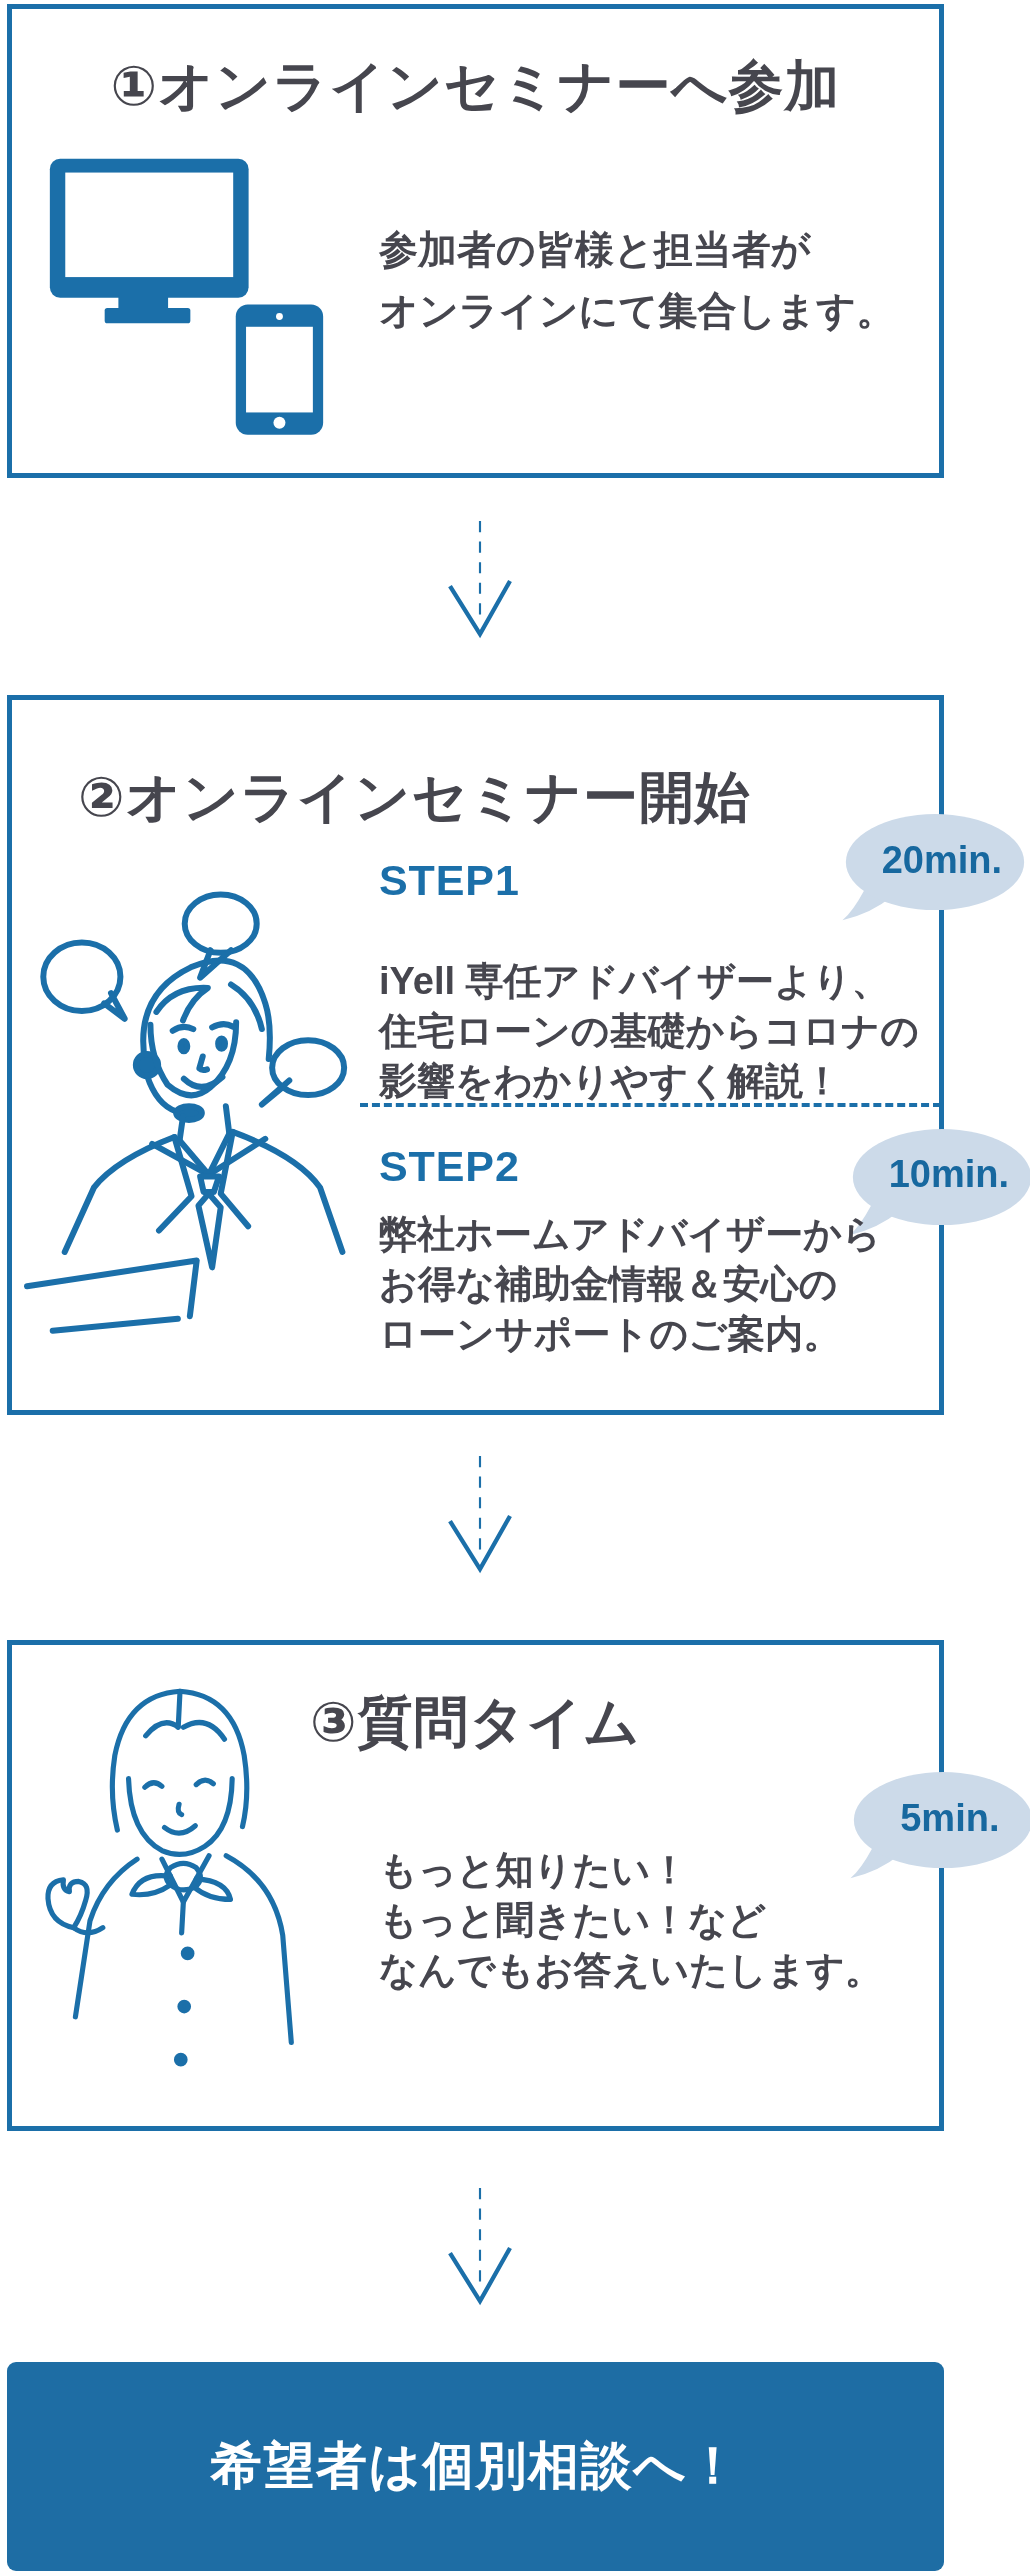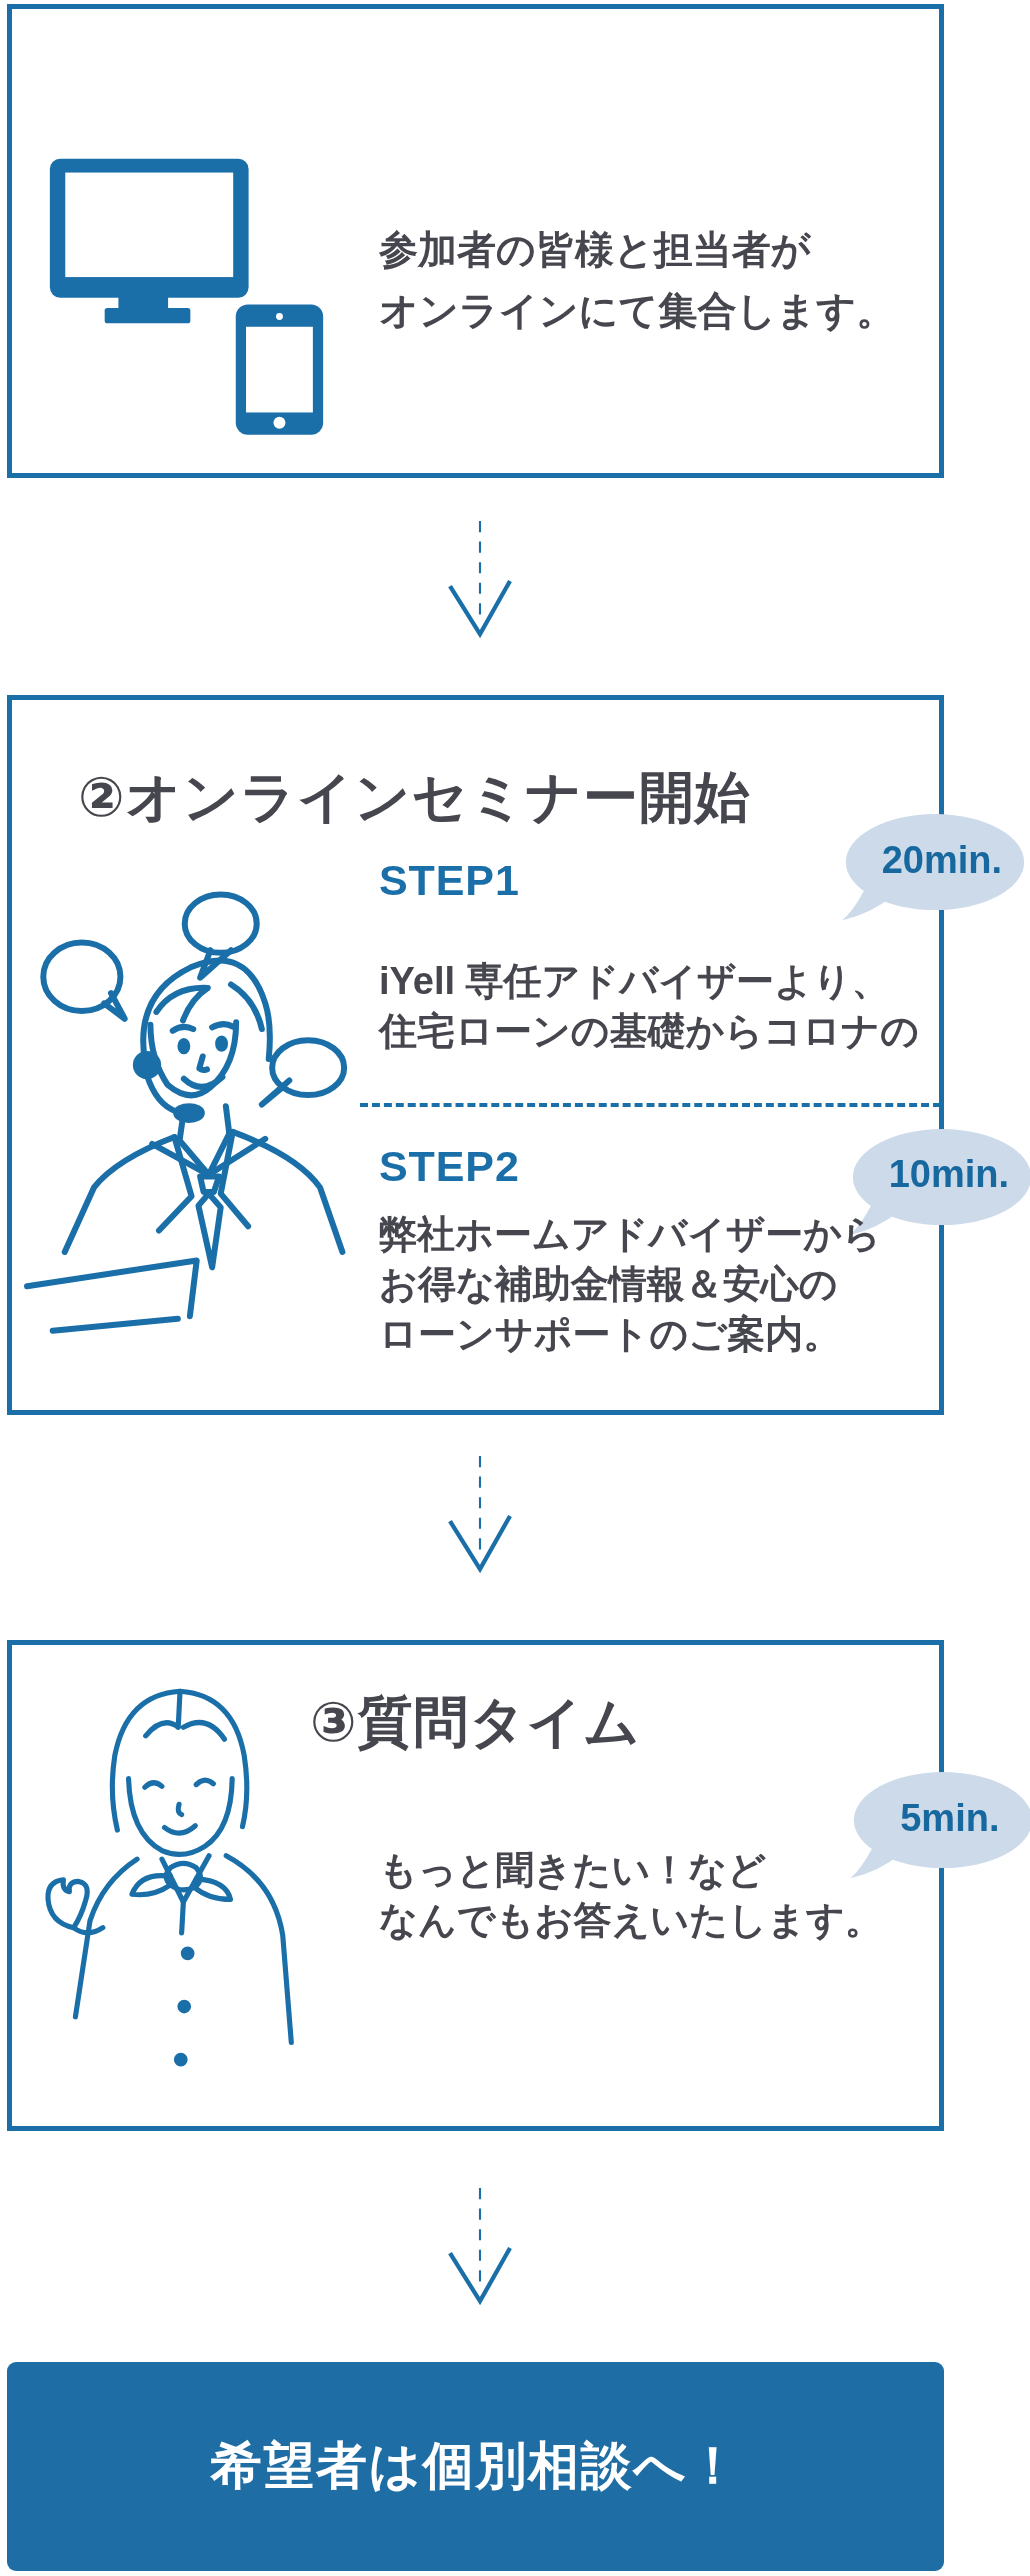--- a/index.html
+++ b/index.html
@@ -52,20 +52,21 @@
   }
   svg{display:block;}
 </style>
 </head>
 <body>
 
 <div class="page">
 
   <div class="step-box" style="top:4.3px;height:474px;"></div>
 
+  <div class="box-title" style="top:50px;left:6.9px;width:937px;">①オンラインセミナーへ参加</div>
 
   <svg class="abs" style="left:43px;top:157px;" width="287" height="283" viewBox="0 0 335 330">
     <g>
       <rect x="8" y="2" width="232" height="162" rx="12" fill="var(--accent)"></rect>
       <rect x="26" y="18" width="196" height="122" fill="#ffffff"></rect>
       <rect x="88" y="162" width="58" height="18" fill="var(--accent)"></rect>
       <rect x="72" y="176" width="100" height="18" rx="3" fill="var(--accent)"></rect>
     </g>
     <g>
       <rect x="225" y="172" width="102" height="152" rx="14" fill="var(--accent)"></rect>
@@ -134,20 +135,21 @@
 
   <svg class="abs" style="left:839px;top:807px;" width="192" height="129" viewBox="0 0 224 150">
     <path d="M30 96 Q16 122 4 132 Q38 124 62 104 Z" fill="var(--bubble-bg)"></path>
     <ellipse cx="112" cy="64" rx="104" ry="56" fill="var(--bubble-bg)"></ellipse>
   </svg>
   <div class="bubble-text" style="left:839px;top:839px;">20min.</div>
 
   <div class="body-text size2" style="left:379px;top:924px;margin-top:32px;">
     <div>iYell 専任アドバイザーより、</div>
     <div>住宅ローンの基礎からコロナの</div>
+    <div>影響をわかりやすく解説！</div>
   </div>
 
   <div class="divider" style="top:1103px;"></div>
 
   <div class="step-label" style="left:379px;top:1142px;">STEP2</div>
 
   <svg class="abs" style="left:846px;top:1122px;" width="192" height="129" viewBox="0 0 224 150">
     <path d="M30 96 Q16 122 4 132 Q38 124 62 104 Z" fill="var(--bubble-bg)"></path>
     <ellipse cx="112" cy="64" rx="104" ry="56" fill="var(--bubble-bg)"></ellipse>
   </svg>
@@ -195,20 +197,21 @@
     </g>
   </svg>
 
   <svg class="abs" style="left:847px;top:1765px;" width="192" height="129" viewBox="0 0 224 150">
     <path d="M30 96 Q16 122 4 132 Q38 124 62 104 Z" fill="var(--bubble-bg)"></path>
     <ellipse cx="112" cy="64" rx="104" ry="56" fill="var(--bubble-bg)"></ellipse>
   </svg>
   <div class="bubble-text" style="left:847px;top:1797px;">5min.</div>
 
   <div class="body-text size2" style="left:379px;top:1845px;">
+    <div>もっと知りたい！</div>
     <div>もっと聞きたい！など</div>
     <div>なんでもお答えいたします。</div>
   </div>
 
   <svg class="abs" style="left:437px;top:2188px;" width="86" height="120" viewBox="0 0 100 140">
     <line x1="50" y1="0" x2="50" y2="118" stroke="var(--accent)" stroke-width="2.5" stroke-dasharray="13 11"></line>
     <polyline points="15,76 50,132 85,70" fill="none" stroke="var(--accent)" stroke-width="5"></polyline>
   </svg>
 
   <div class="banner">

